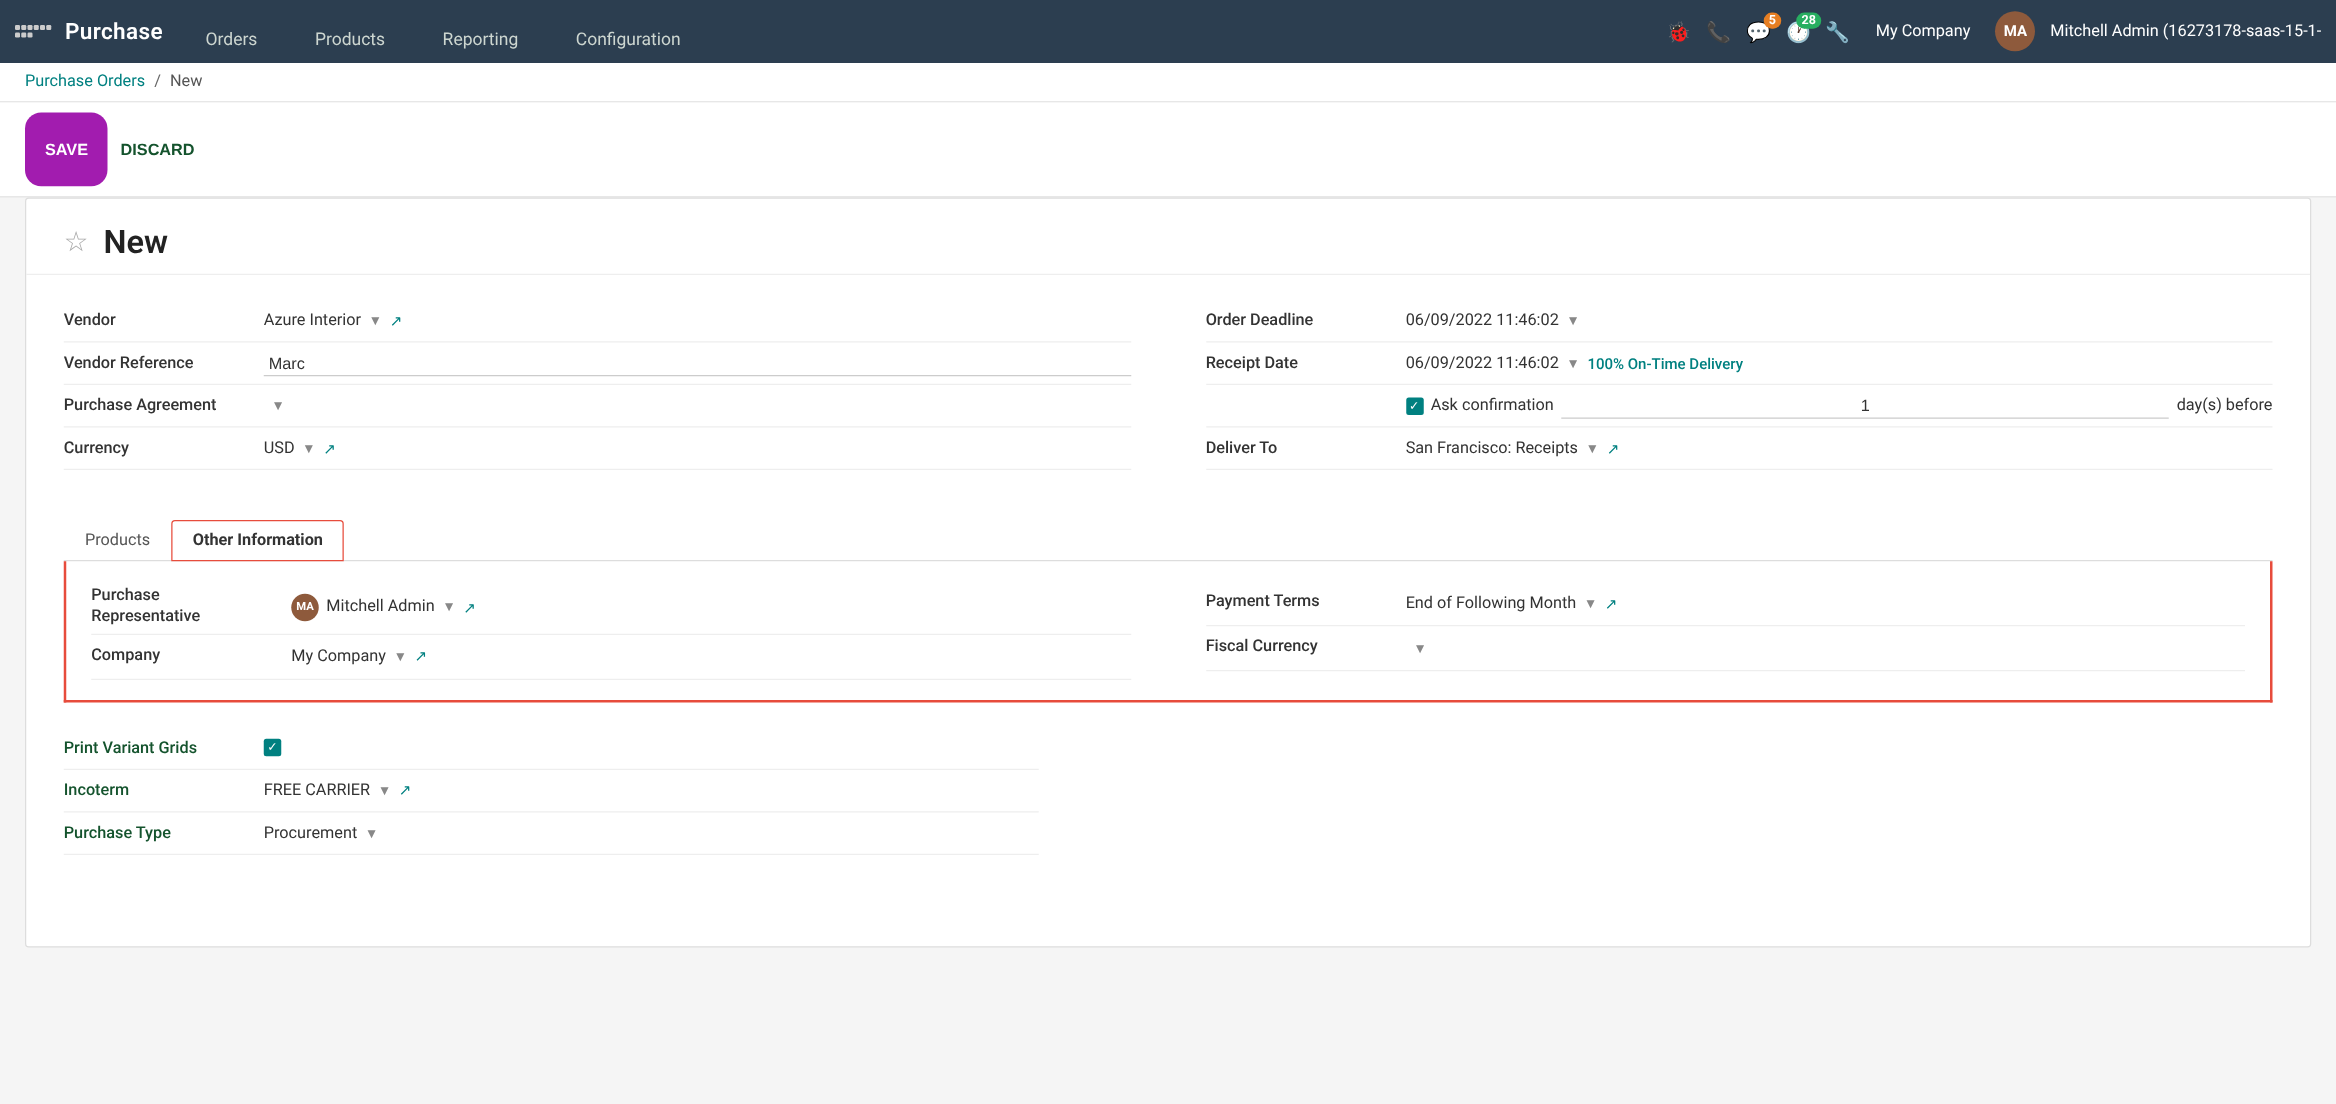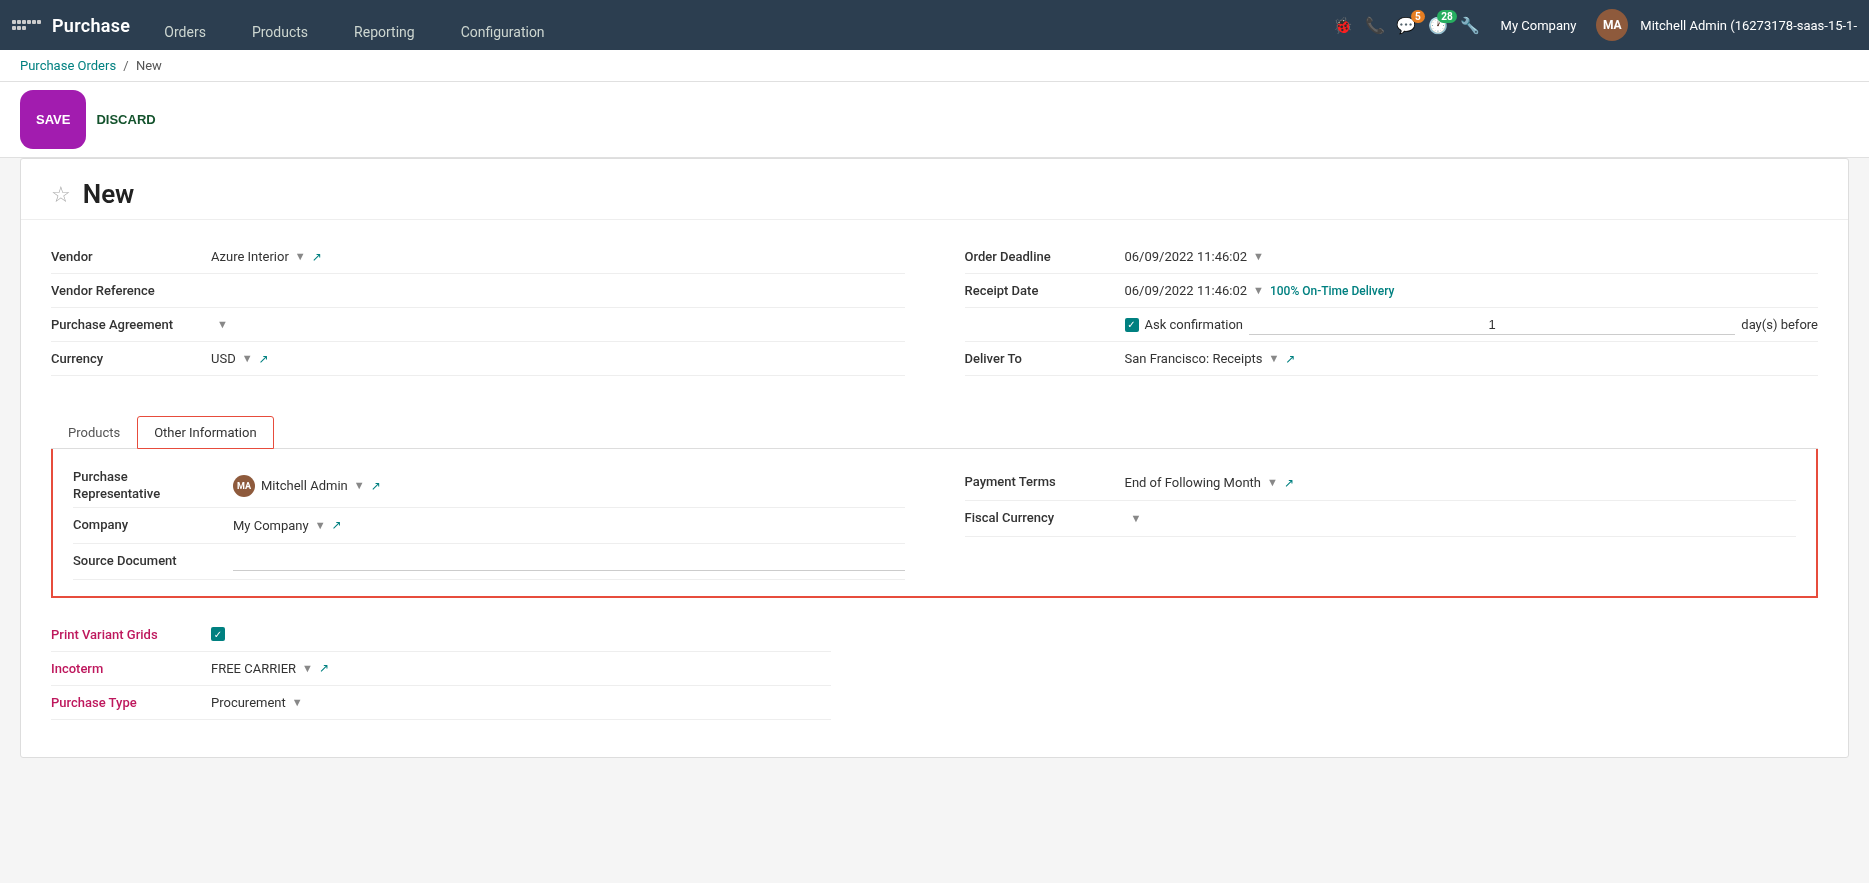--- a/index.html
+++ b/index.html
@@ -226,21 +226,21 @@
       color: #555;
       border: 1px solid transparent;
       border-bottom: none;
       border-radius: 3px 3px 0 0;
       margin-bottom: -1px;
     }
     .tab.active {
       border-color: #ddd;
       background: #fff;
       color: #333;
-      font-weight: 400;
+      font-weight: 700;
       border-bottom: 1px solid #fff;
     }
     .tab.active.highlighted {
       border-color: #e74c3c;
       color: #333;
     }
 
     
     .tab-content {
       margin: 0 30px 20px 30px;
@@ -301,21 +301,21 @@
     .add-field-row {
       display: flex;
       align-items: center;
       min-height: 34px;
       border-bottom: 1px solid #eee;
       padding: 4px 0;
       max-width: 780px;
     }
     .add-field-label {
       min-width: 160px;
-      color: #be185d;
+      color: #14532d;
       font-size: 13px;
       font-weight: 500;
       flex-shrink: 0;
     }
     .add-field-value {
       flex: 1;
       display: flex;
       align-items: center;
       gap: 6px;
       font-size: 13px;
@@ -392,20 +392,23 @@
         <div class="field-row">
           <span class="field-label">Vendor</span>
           <div class="field-value">
             <span>Azure Interior</span>
             <span class="dropdown-arrow">▼</span>
             <span class="external-link">↗</span>
           </div>
         </div>
         <div class="field-row">
           <span class="field-label">Vendor Reference</span>
+          <div class="field-value">
+            <input type="text" value="Marc" style="">
+          </div>
         </div>
         <div class="field-row">
           <span class="field-label">Purchase Agreement</span>
           <div class="field-value">
             <span></span>
             <span class="dropdown-arrow">▼</span>
           </div>
         </div>
         <div class="field-row">
           <span class="field-label">Currency</span>
@@ -473,26 +476,20 @@
           </div>
         </div>
         <div class="section-field-row">
           <span class="section-field-label">Company</span>
           <div class="section-field-value">
             <span>My Company</span>
             <span class="dropdown-arrow">▼</span>
             <span class="external-link">↗</span>
           </div>
         </div>
-        <div class="section-field-row">
-          <span class="section-field-label">Source Document</span>
-          <div class="section-field-value">
-            <input type="text" style="border-top: none; border-right: none; border-left: none; border-image: initial; border-bottom: 1px solid rgb(204, 204, 204); flex: 1 1 0%; font-size: 13px; outline: none; padding: 2px 4px;">
-          </div>
-        </div>
       </div>
 
       <div class="section-fields">
         <div class="section-field-row">
           <span class="section-field-label">Payment Terms</span>
           <div class="section-field-value">
             <span>End of Following Month</span>
             <span class="dropdown-arrow">▼</span>
             <span class="external-link">↗</span>
           </div>

